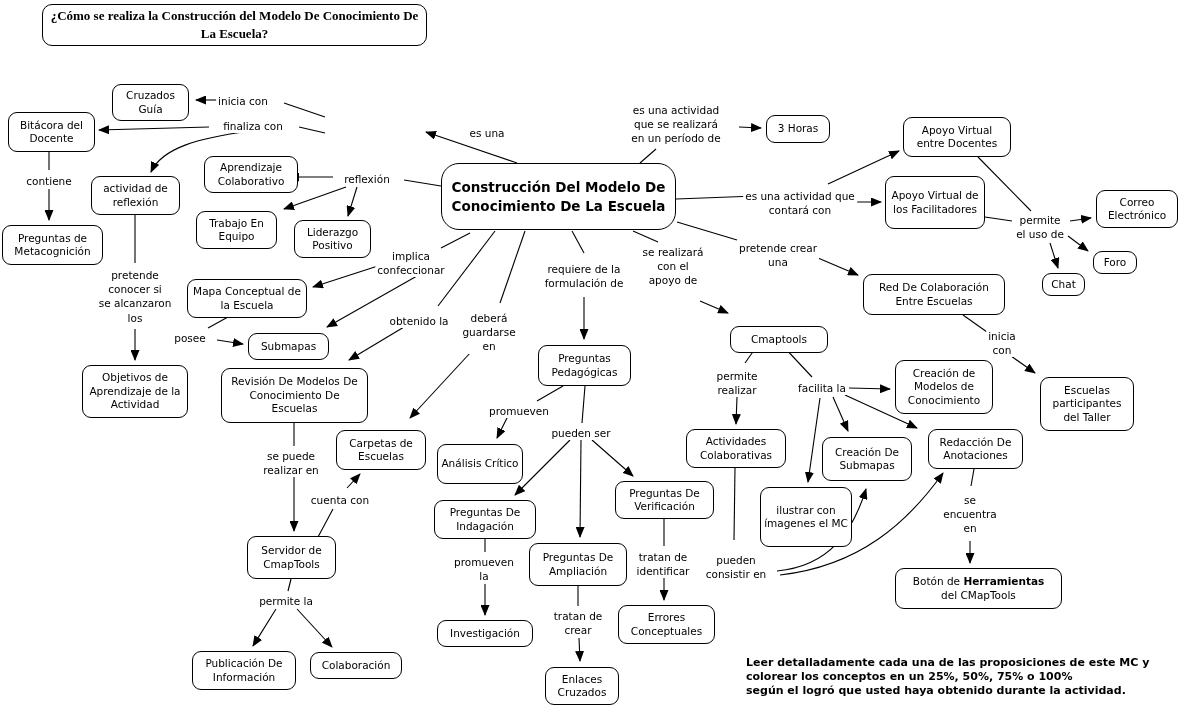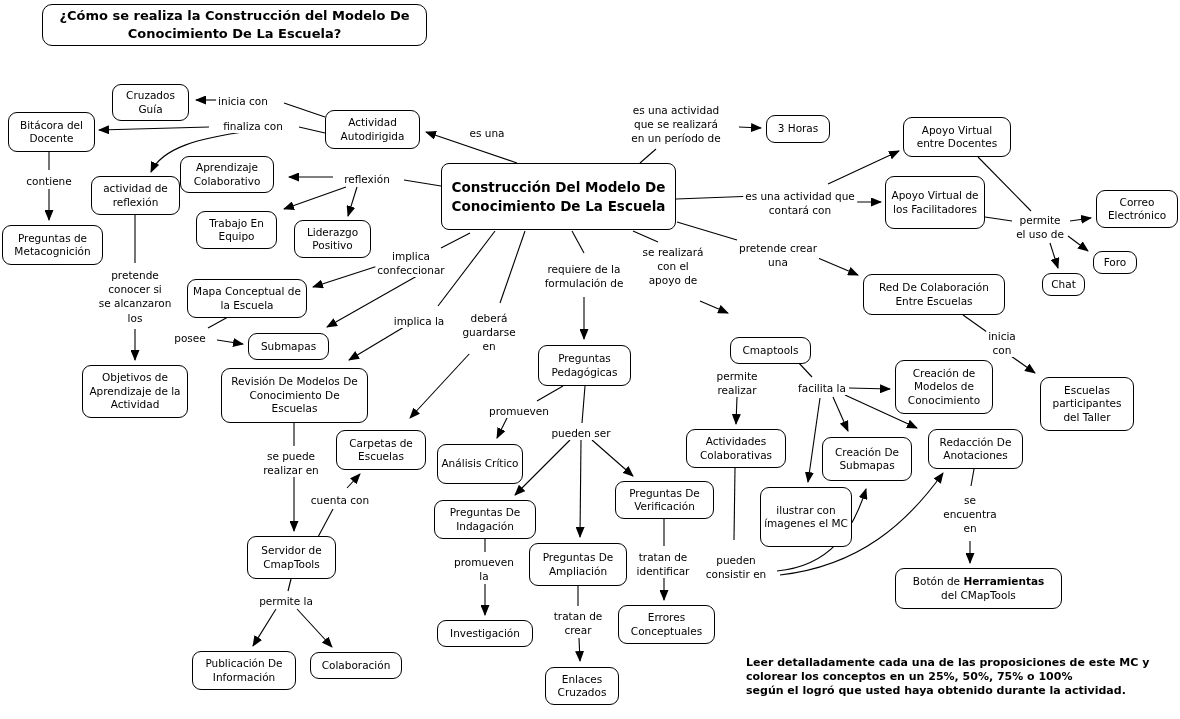--- a/index.html
+++ b/index.html
@@ -12,22 +12,22 @@
     position:absolute; z-index:2; transform:translateX(-50%);
     background:#fff; font-size:10.5px; line-height:1.35; text-align:center;
     white-space:pre-line; padding:0 2px;
   }
   .node {
     position:absolute; z-index:3; box-sizing:border-box;
     display:flex; align-items:center; justify-content:center; text-align:center;
     background:#fff; border:1.5px solid #000; border-radius:9px;
     font-size:10.5px; line-height:1.28; padding:1px 3px;
   }
-  .node.central { font-weight:bold; font-size:13.5px; line-height:1.35; border-radius:8px; }
-  .node.titlebox { font-weight:bold; font-size:13px; line-height:1.35; border-radius:10px; }
+  .node.central { font-weight:bold; font-size:13.5px; line-height:1.35; border-radius:18px; }
+  .node.titlebox { font-weight:bold; font-size:13px; line-height:1.35; border-radius:10px;font-family:Liberation Serif, serif; }
   .paragraph {
     position:absolute; z-index:2; font-size:11px; line-height:1.27; white-space:pre-line;font-weight:bold;
   }
 </style>
 </head>
 <body>
 
 <div class="canvas">
 
   <svg class="edges" width="1180" height="719">
@@ -109,41 +109,40 @@
       <path d="M135,329 L135,360" marker-end="url(#arr)"></path>
       <path d="M228,317 L208,328"></path>
       <path d="M217,340 L243,344" marker-end="url(#arr)"></path>
     </g>
   </svg>
 
   <div class="node titlebox" style="left:42px;top:4px;width:385px;height:42px">¿Cómo se realiza la Construcción del Modelo De Conocimiento De La Escuela?</div>
 
   <div class="node" style="left:112px;top:84px;width:77px;height:37px">Cruzados Guía</div>
   <div class="node" style="left:8px;top:112px;width:87px;height:40px">Bitácora del Docente</div>
-  <div class="node" style="left:325px;top:110px;width:95px;height:39px">Actividad Autodirigida</div>
-  <div class="node" style="left:180px;top:156px;width:94px;height:37px">Aprendizaje Colaborativo</div>
+  <div class="node" style="left:204px;top:156px;width:94px;height:37px">Aprendizaje Colaborativo</div>
   <div class="node" style="left:91px;top:176px;width:89px;height:39px">actividad de reflexión</div>
   <div class="node" style="left:196px;top:211px;width:81px;height:38px">Trabajo En Equipo</div>
   <div class="node" style="left:294px;top:220px;width:77px;height:38px">Liderazgo Positivo</div>
   <div class="node" style="left:2px;top:225px;width:101px;height:40px">Preguntas de Metacognición</div>
   <div class="node central" style="left:441px;top:163px;width:235px;height:67px">Construcción Del Modelo De Conocimiento De La Escuela</div>
   <div class="node" style="left:766px;top:115px;width:64px;height:28px">3 Horas</div>
   <div class="node" style="left:903px;top:117px;width:108px;height:40px">Apoyo Virtual entre Docentes</div>
   <div class="node" style="left:885px;top:176px;width:100px;height:53px">Apoyo Virtual de los Facilitadores</div>
   <div class="node" style="left:1096px;top:190px;width:82px;height:38px">Correo Electrónico</div>
   <div class="node" style="left:1093px;top:251px;width:44px;height:23px">Foro</div>
   <div class="node" style="left:1042px;top:273px;width:43px;height:23px">Chat</div>
   <div class="node" style="left:863px;top:274px;width:142px;height:41px">Red De Colaboración Entre Escuelas</div>
   <div class="node" style="left:187px;top:279px;width:120px;height:39px">Mapa Conceptual de la Escuela</div>
   <div class="node" style="left:248px;top:333px;width:81px;height:27px">Submapas</div>
   <div class="node" style="left:221px;top:368px;width:147px;height:55px">Revisión De Modelos De Conocimiento De Escuelas</div>
   <div class="node" style="left:82px;top:365px;width:106px;height:53px">Objetivos de Aprendizaje de la Actividad</div>
   <div class="node" style="left:336px;top:430px;width:90px;height:40px">Carpetas de Escuelas</div>
   <div class="node" style="left:538px;top:345px;width:93px;height:41px">Preguntas Pedagógicas</div>
-  <div class="node" style="left:730px;top:337px;width:81px;height:27px">Cmaptools</div>
+  <div class="node" style="left:730px;top:326px;width:98px;height:27px">Cmaptools</div>
   <div class="node" style="left:895px;top:360px;width:98px;height:54px">Creación de Modelos de Conocimiento</div>
   <div class="node" style="left:1040px;top:377px;width:94px;height:54px">Escuelas participantes del Taller</div>
   <div class="node" style="left:928px;top:429px;width:95px;height:40px">Redacción De Anotaciones</div>
   <div class="node" style="left:822px;top:437px;width:90px;height:44px">Creación De Submapas</div>
   <div class="node" style="left:686px;top:429px;width:100px;height:39px">Actividades Colaborativas</div>
   <div class="node" style="left:437px;top:444px;width:86px;height:40px">Análisis Crítico</div>
   <div class="node" style="left:434px;top:500px;width:102px;height:39px">Preguntas De Indagación</div>
   <div class="node" style="left:615px;top:481px;width:99px;height:38px">Preguntas De Verificación</div>
   <div class="node" style="left:529px;top:543px;width:98px;height:43px">Preguntas De Ampliación</div>
   <div class="node" style="left:760px;top:487px;width:92px;height:60px">ilustrar con ímagenes el MC</div>
@@ -169,21 +168,21 @@
 contará con</span>
   <span class="edge-label" style="left:778px;top:241px">pretende crear
 una</span>
   <span class="edge-label" style="left:673px;top:245px">se realizará
 con el
 apoyo de</span>
   <span class="edge-label" style="left:584px;top:262px">requiere de la
 formulación de</span>
   <span class="edge-label" style="left:411px;top:249px">implica
 confeccionar</span>
-  <span class="edge-label" style="left:419px;top:314px">implica la</span>
+  <span class="edge-label" style="left:419px;top:314px">obtenido la</span>
   <span class="edge-label" style="left:489px;top:311px">deberá
 guardarse
 en</span>
   <span class="edge-label" style="left:190px;top:331px">posee</span>
   <span class="edge-label" style="left:135px;top:268px">pretende
 conocer si
 se alcanzaron
 los</span>
   <span class="edge-label" style="left:291px;top:449px">se puede
 realizar en</span>

